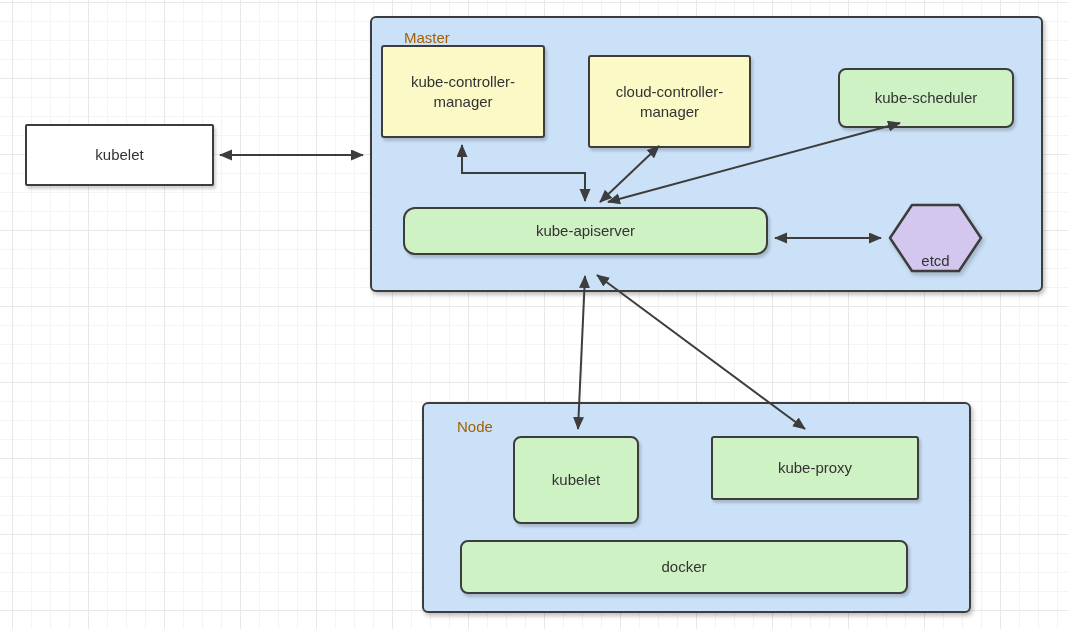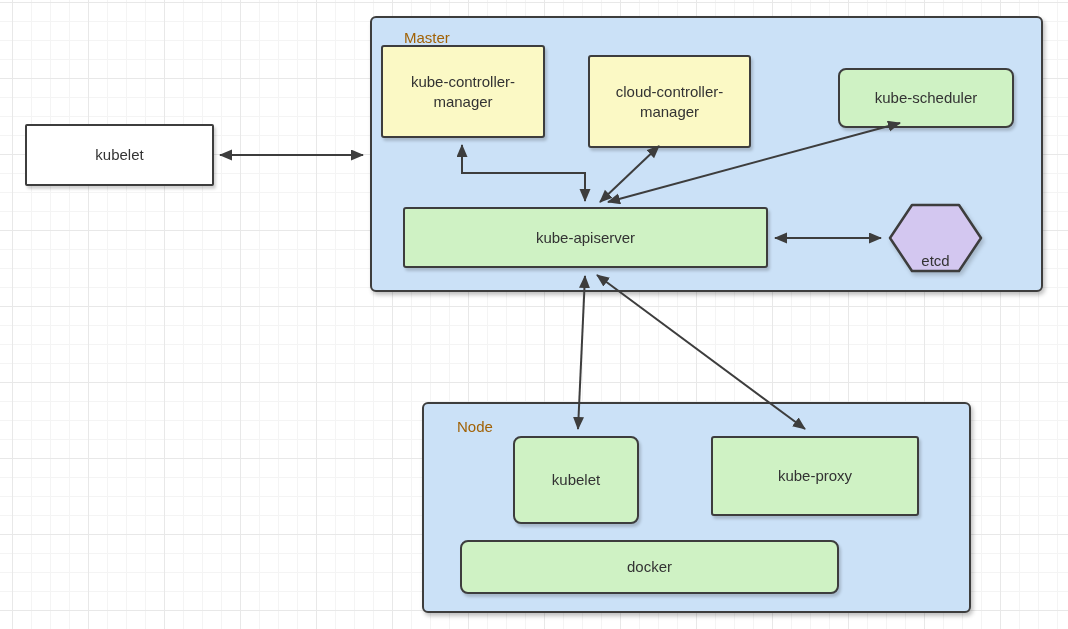--- a/index.html
+++ b/index.html
@@ -39,33 +39,33 @@
   .yellow { background:#fbf9c5; border-radius:3px; }
   .green  { background:#cff2c4; }
   .white  { background:#ffffff; border-radius:2px; }
 
   #kubelet-ext   { left:25px;  top:124px; width:189px; height:62px; }
   #master        { left:370px; top:16px;  width:673px; height:276px; }
   #master-label  { left:32px;  top:11px; }
   #kcm           { left:381px; top:45px;  width:164px; height:93px; padding:0 2px; }
   #ccm           { left:588px; top:45px;  width:163px; height:93px; padding:0 10px;margin-top:10px; }
   #scheduler     { left:838px; top:68px;  width:176px; height:60px; border-radius:8px; }
-  #apiserver     { left:403px; top:207px; width:365px; height:61px; border-radius:3px; }
+  #apiserver     { left:403px; top:207px; width:365px; height:48px; border-radius:12px; }
 
   #etcd-wrap     { position:absolute; left:888px; top:203px; width:95px; height:70px;
                    filter:drop-shadow(2px 3px 2px rgba(0,0,0,0.2)); }
   #etcd-wrap svg { display:block; }
   #etcd-label    { position:absolute; inset:0; display:flex; align-items:center;
                    justify-content:center; font-size:15px; color:#333333;margin-top:45px; }
 
   #node          { left:422px; top:402px; width:549px; height:211px; }
   #node-label    { left:33px;  top:14px; }
   #kubelet-node  { left:513px; top:436px; width:126px; height:88px; border-radius:8px; }
-  #kube-proxy    { left:711px; top:436px; width:208px; height:80px; border-radius:3px; }
-  #docker        { left:460px; top:540px; width:379px; height:54px; border-radius:8px;justify-content:center; }
+  #kube-proxy    { left:711px; top:436px; width:208px; height:64px; border-radius:3px; }
+  #docker        { left:460px; top:540px; width:448px; height:54px; border-radius:8px;justify-content:center; }
 
   #connectors { position:absolute; left:0; top:0; width:1068px; height:629px;
                 pointer-events:none; }
   #connectors line, #connectors polyline {
     stroke:#3d3d3d; stroke-width:2; fill:none;
   }
 </style>
 </head>
 <body>
 

